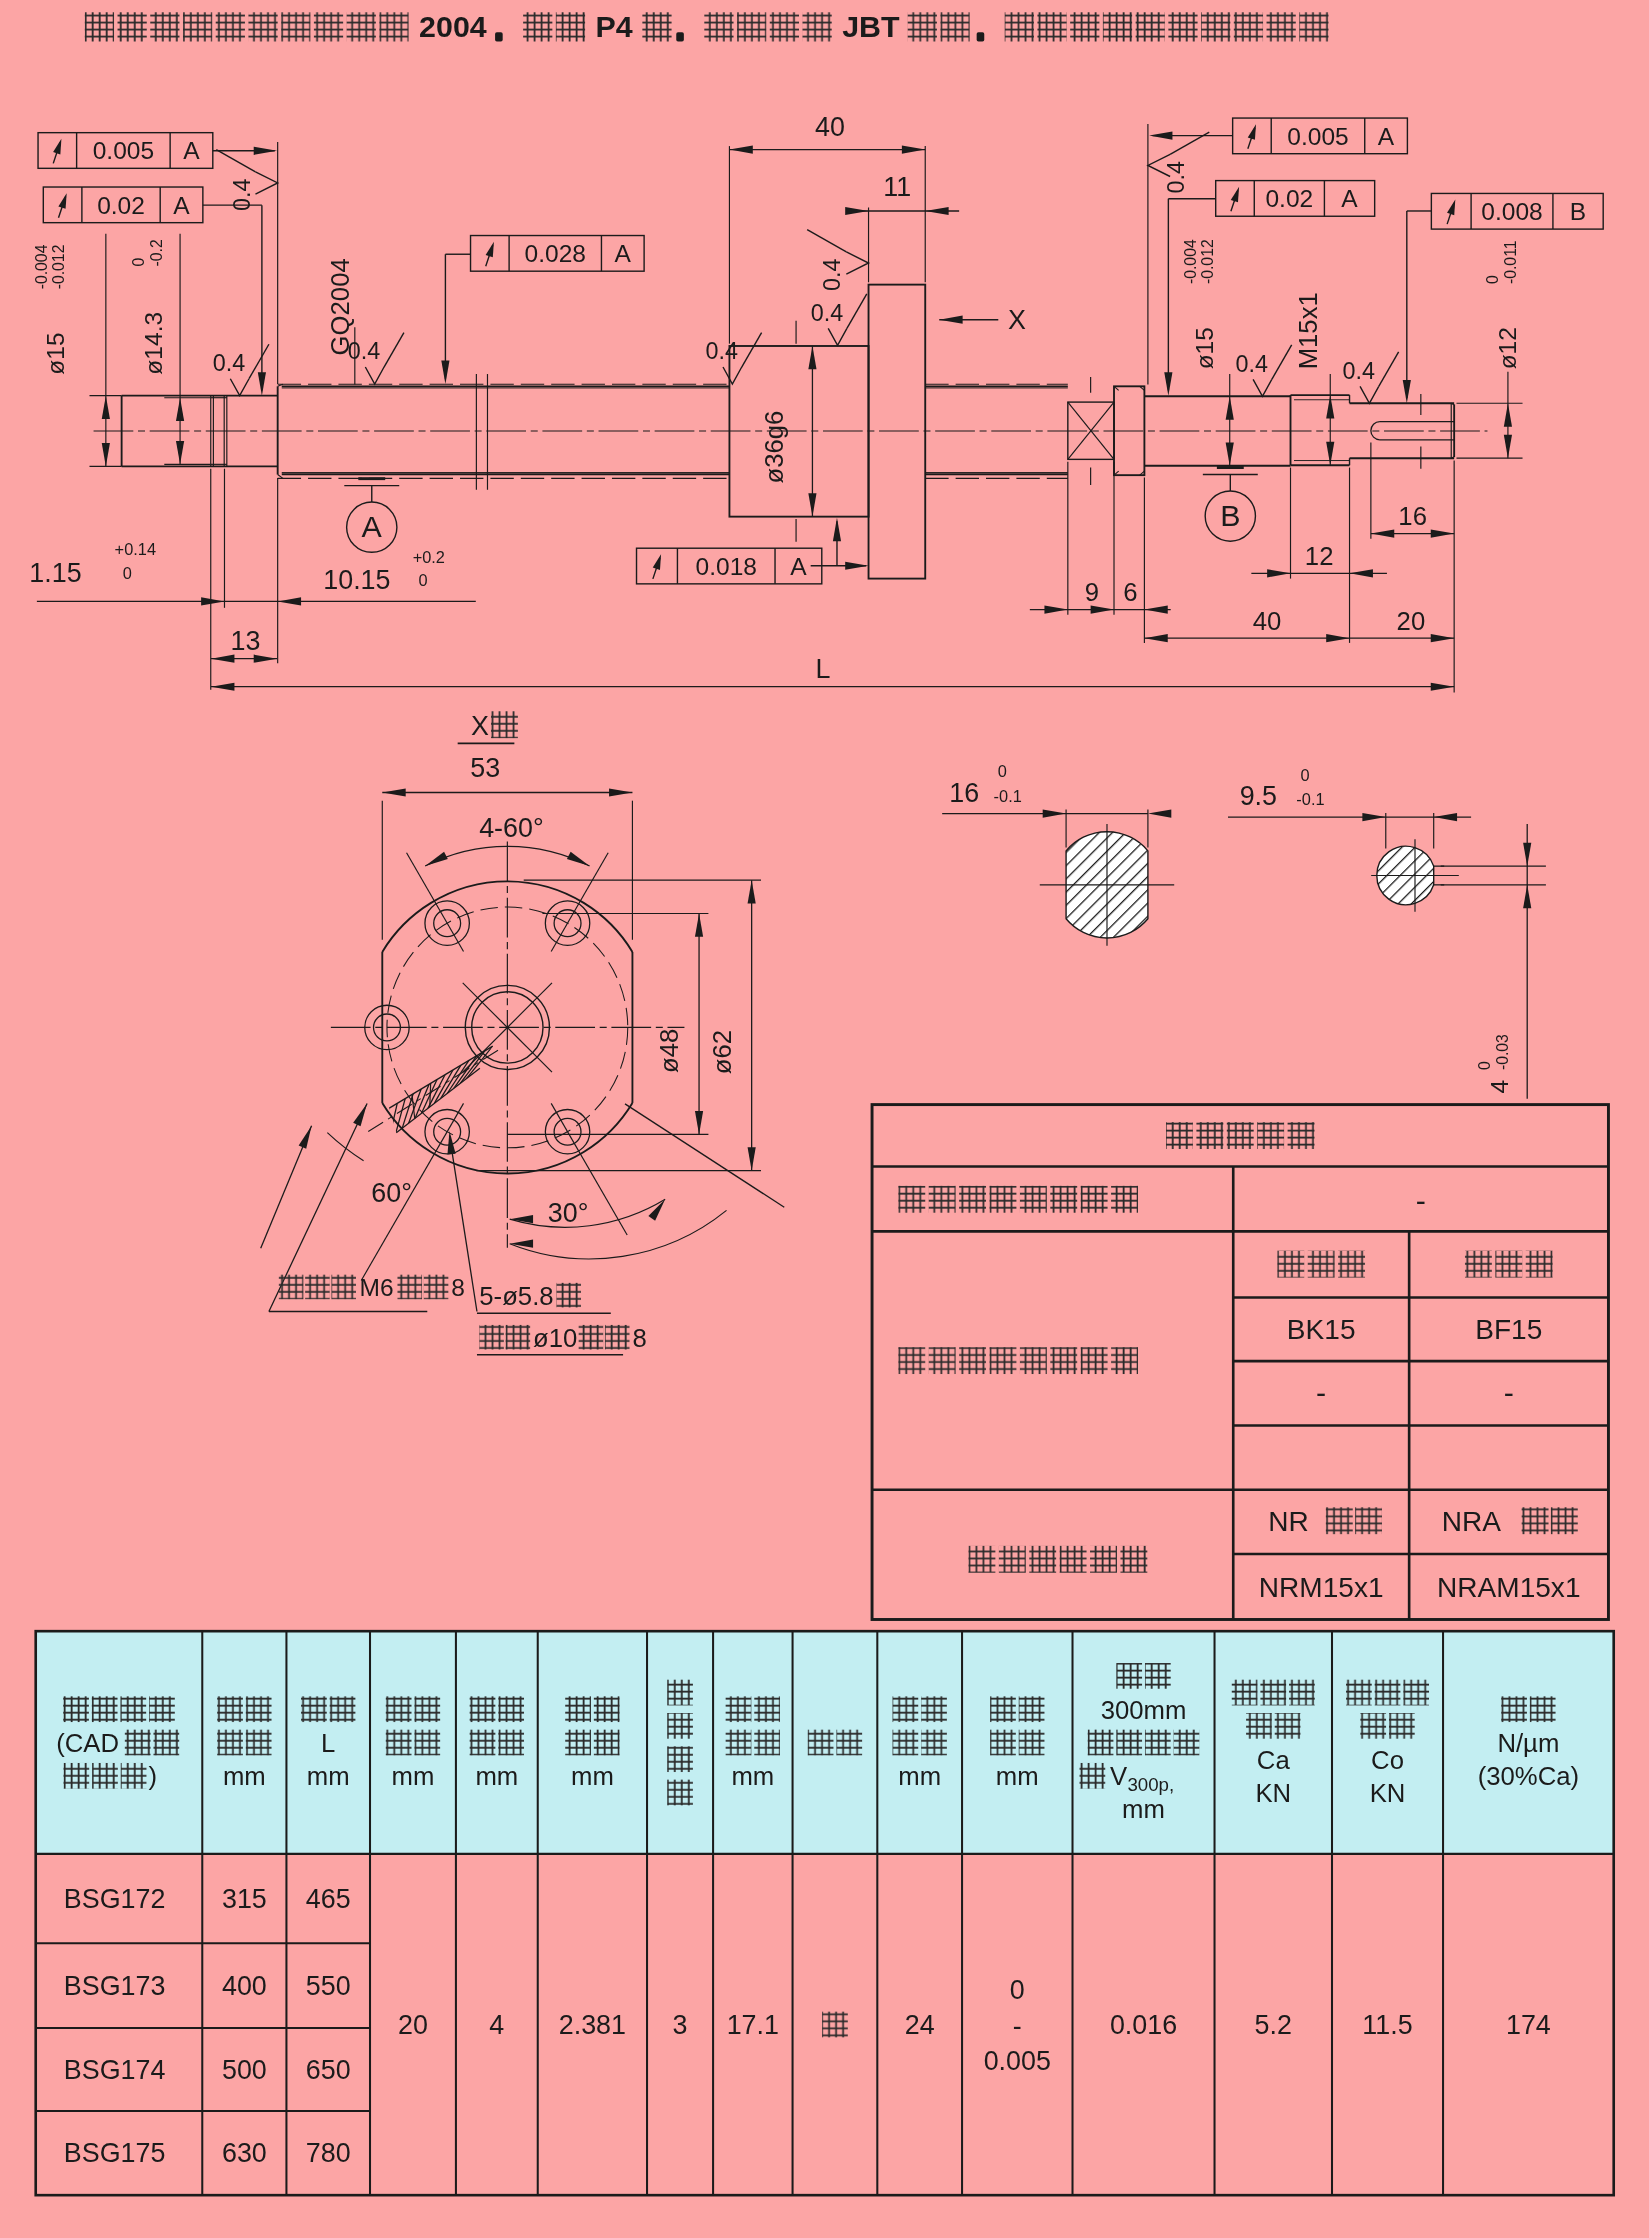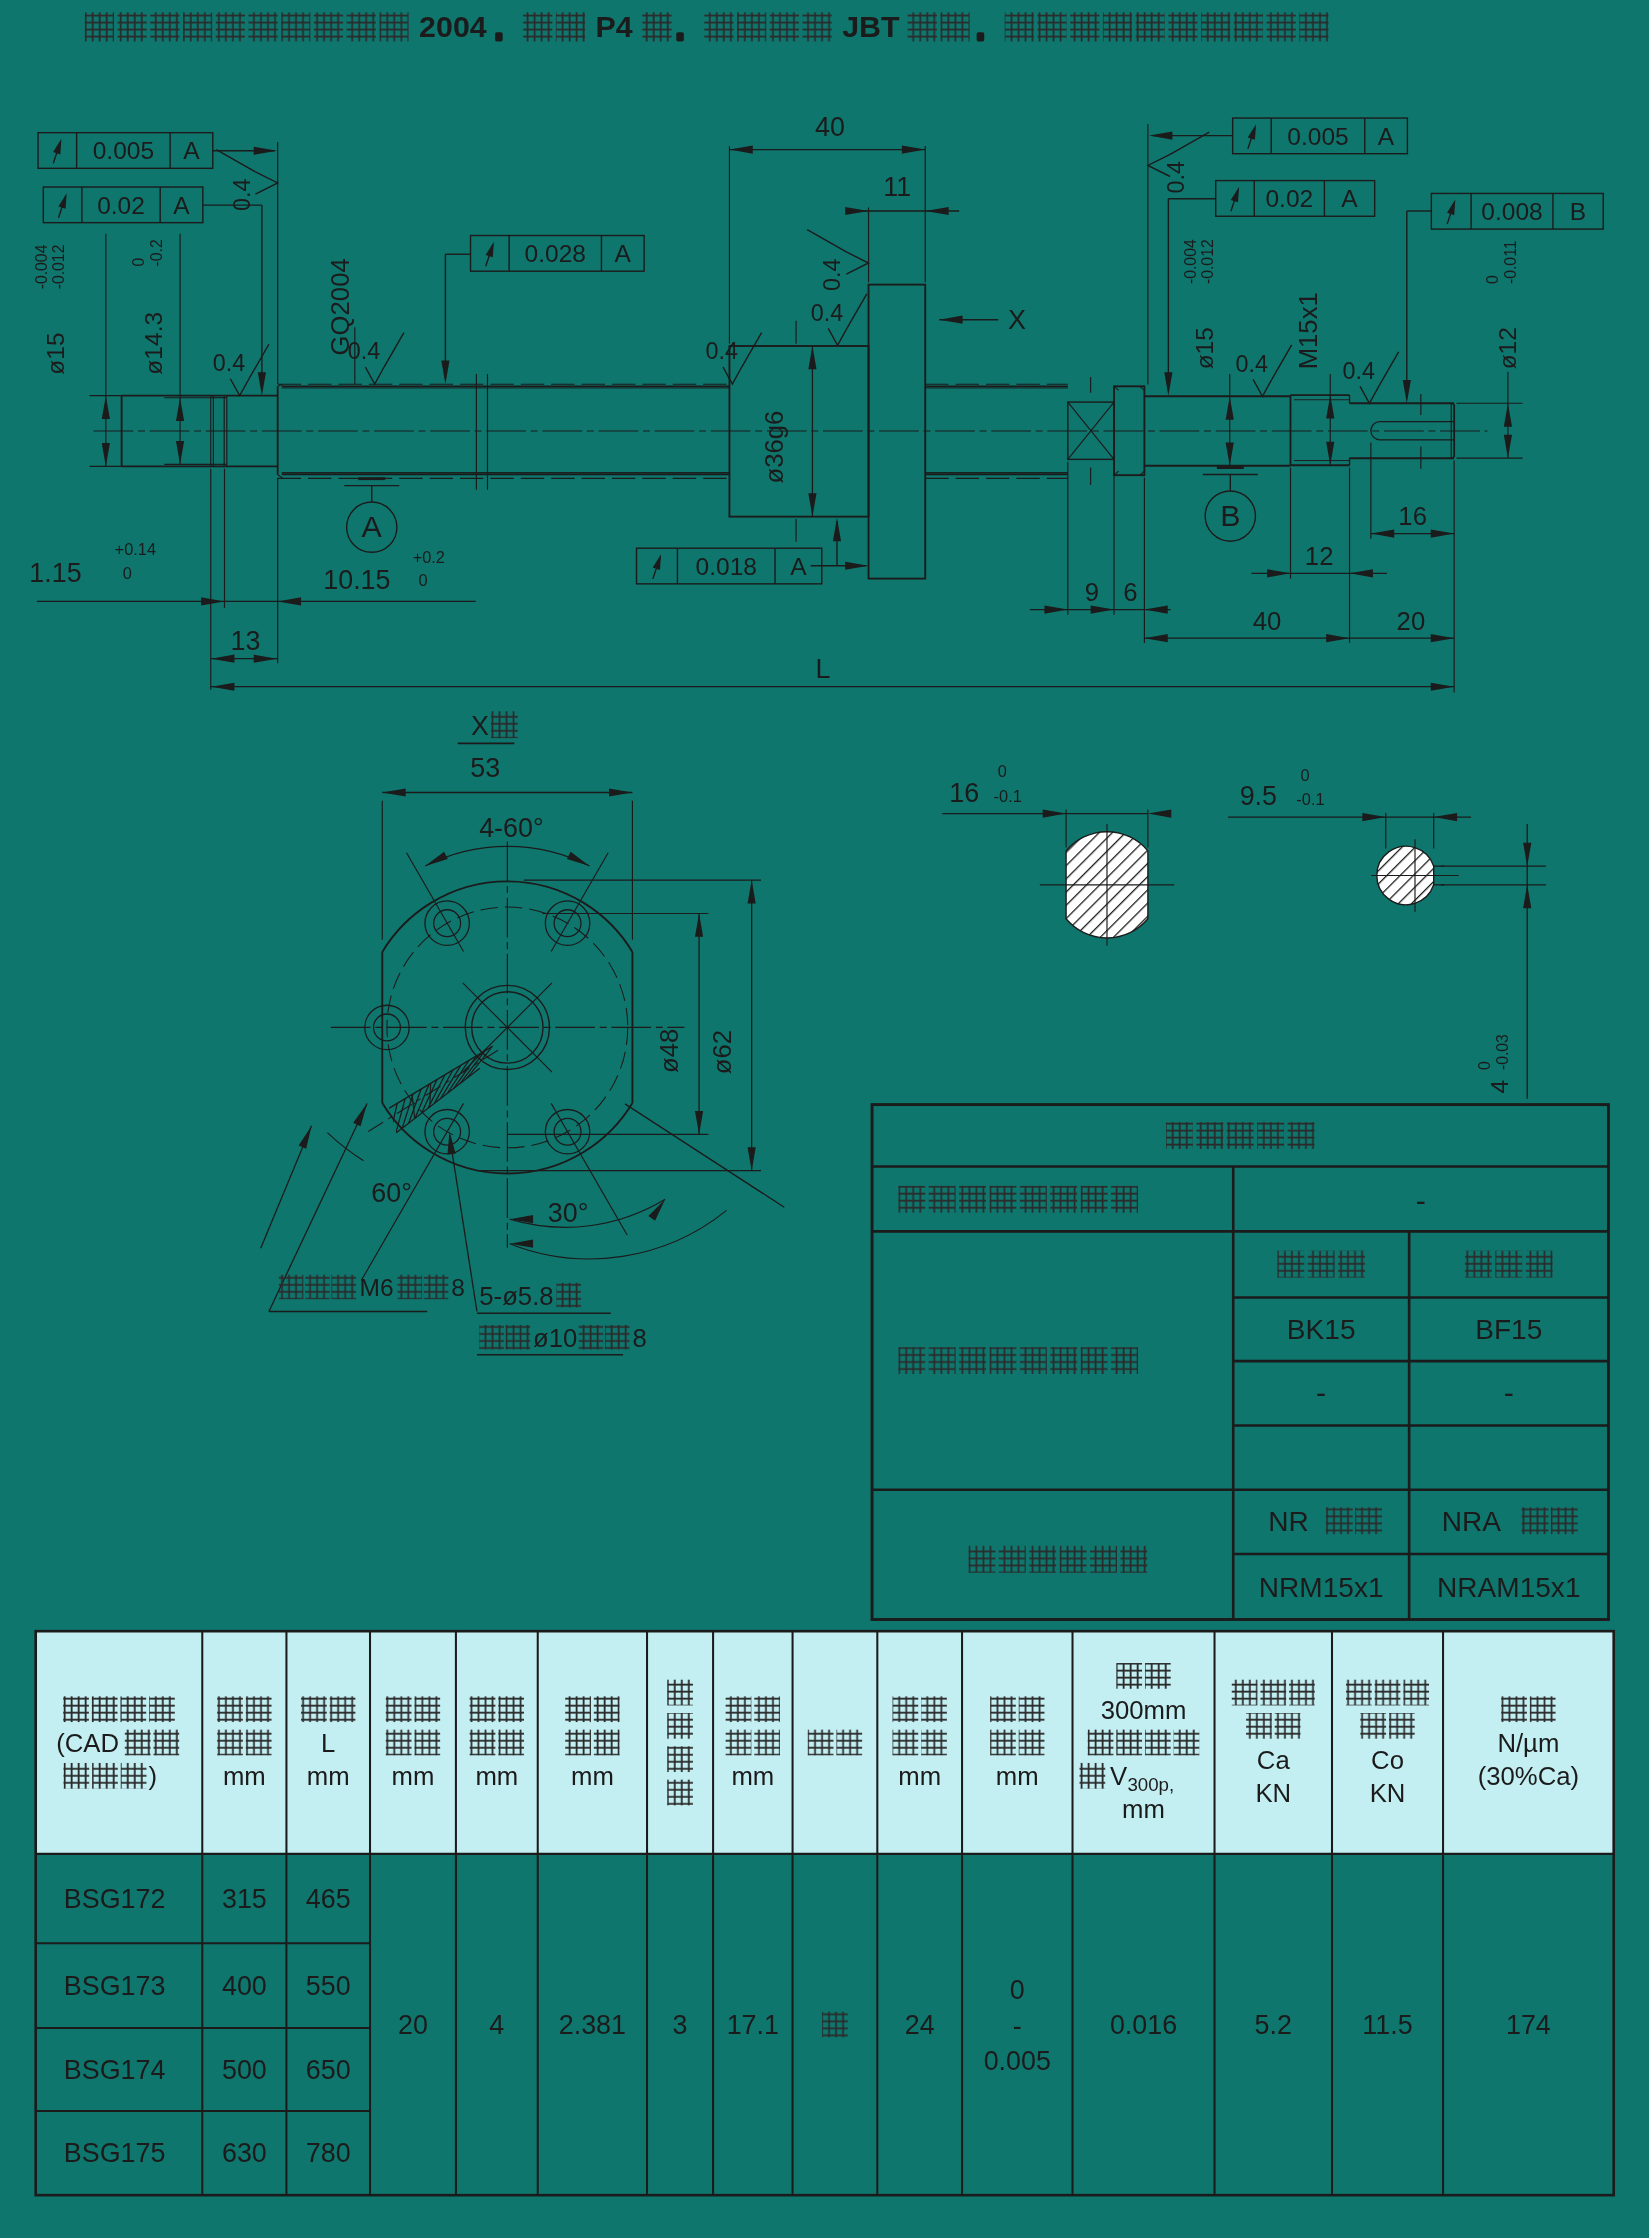--- a/index.html
+++ b/index.html
@@ -1,14 +1,14 @@
 <!DOCTYPE html>
 <html style="font-size:9.3px"><head><meta charset="utf-8"><style>
 html,body{margin:0;padding:0;background:#fff}
-#page{position:relative;width:1650px;height:2239px;background:#0f766e;overflow:hidden}
+#page{position:relative;width:1650px;height:2239px;background:#fca5a5;overflow:hidden}
 </style></head><body>
 <div id="page">
 <svg width="1650" height="2239" viewBox="0 0 2823 3831">
 <defs>
 <pattern id="cjk" width="12" height="12" patternUnits="userSpaceOnUse">
 <rect width="12" height="3" y="1" fill="#2a2a2a"></rect>
 <rect width="3" height="12" x="1" fill="#2a2a2a"></rect>
 </pattern>
 <pattern id="cjkb" width="11" height="11" patternUnits="userSpaceOnUse">
 <rect width="11" height="3.2" y="1" fill="#111"></rect>

